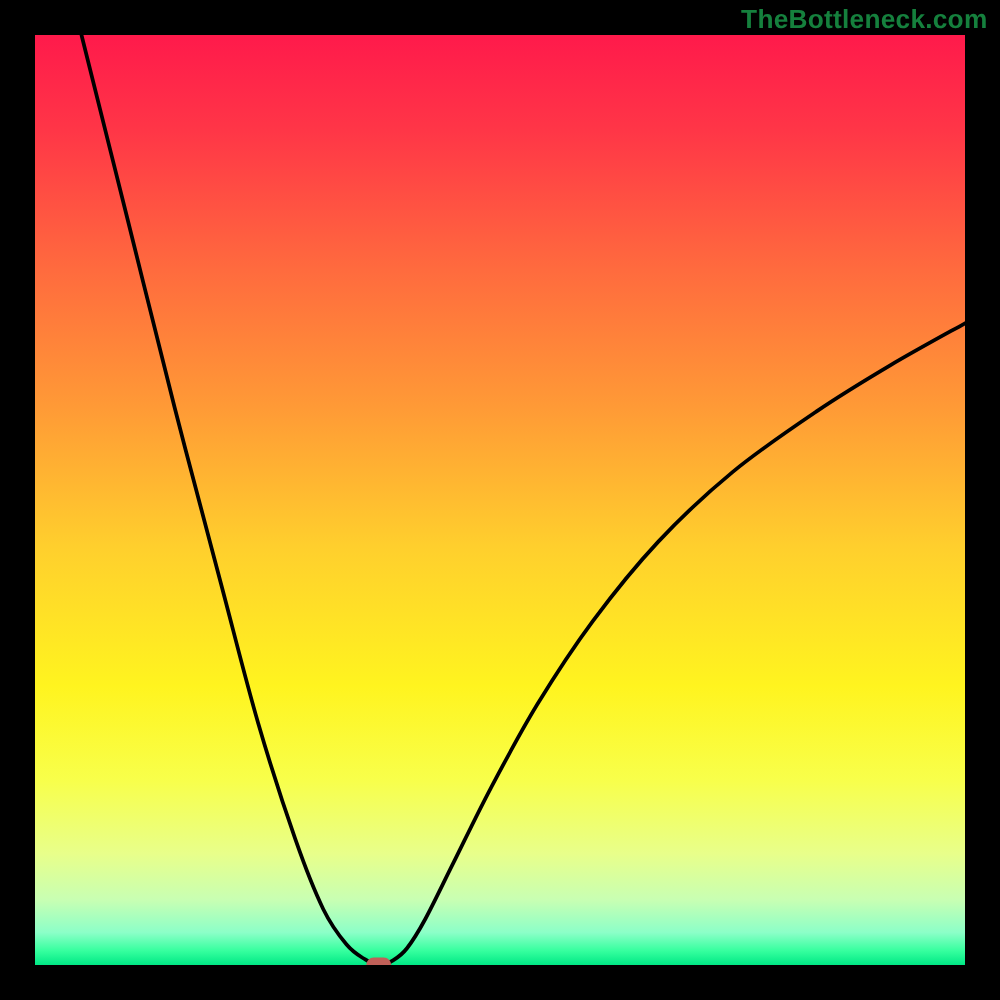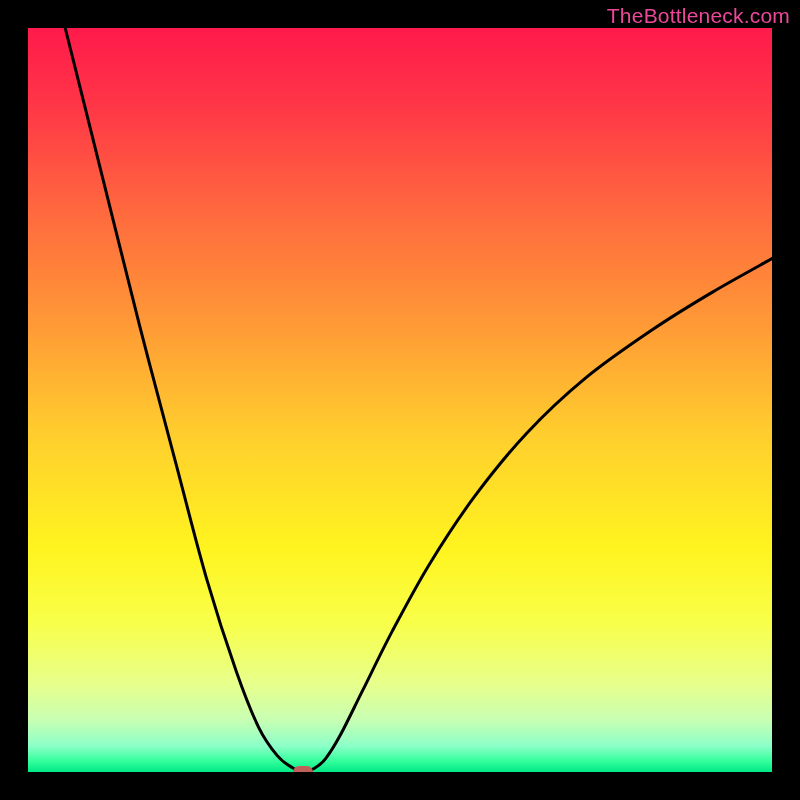--- a/index.html
+++ b/index.html
@@ -30,23 +30,23 @@
     position: absolute;
     top: 0;
     left: 0;
     width: 100%;
     height: 100%;
   }
   .watermark {
     position: absolute;
     top: 4px;
     right: 10px;
-    color: #ec4899;
+    color: #15803d;
     font-size: 21px;
-    font-weight: 400;
+    font-weight: 700;
     letter-spacing: 0.2px;
   }
   .curve-svg {
     position: absolute;
     top: 0;
     left: 0;
     width: 100%;
     height: 100%;
   }
   .marker {

